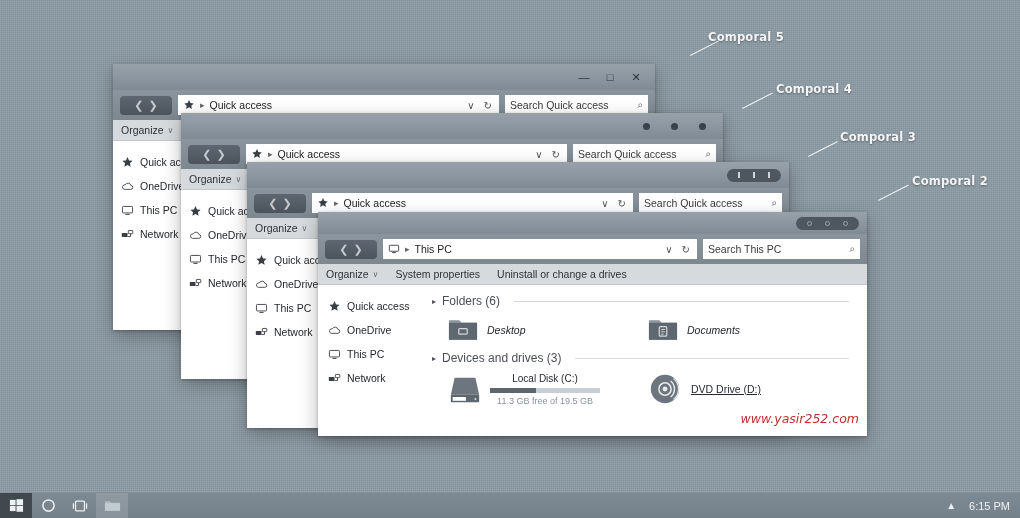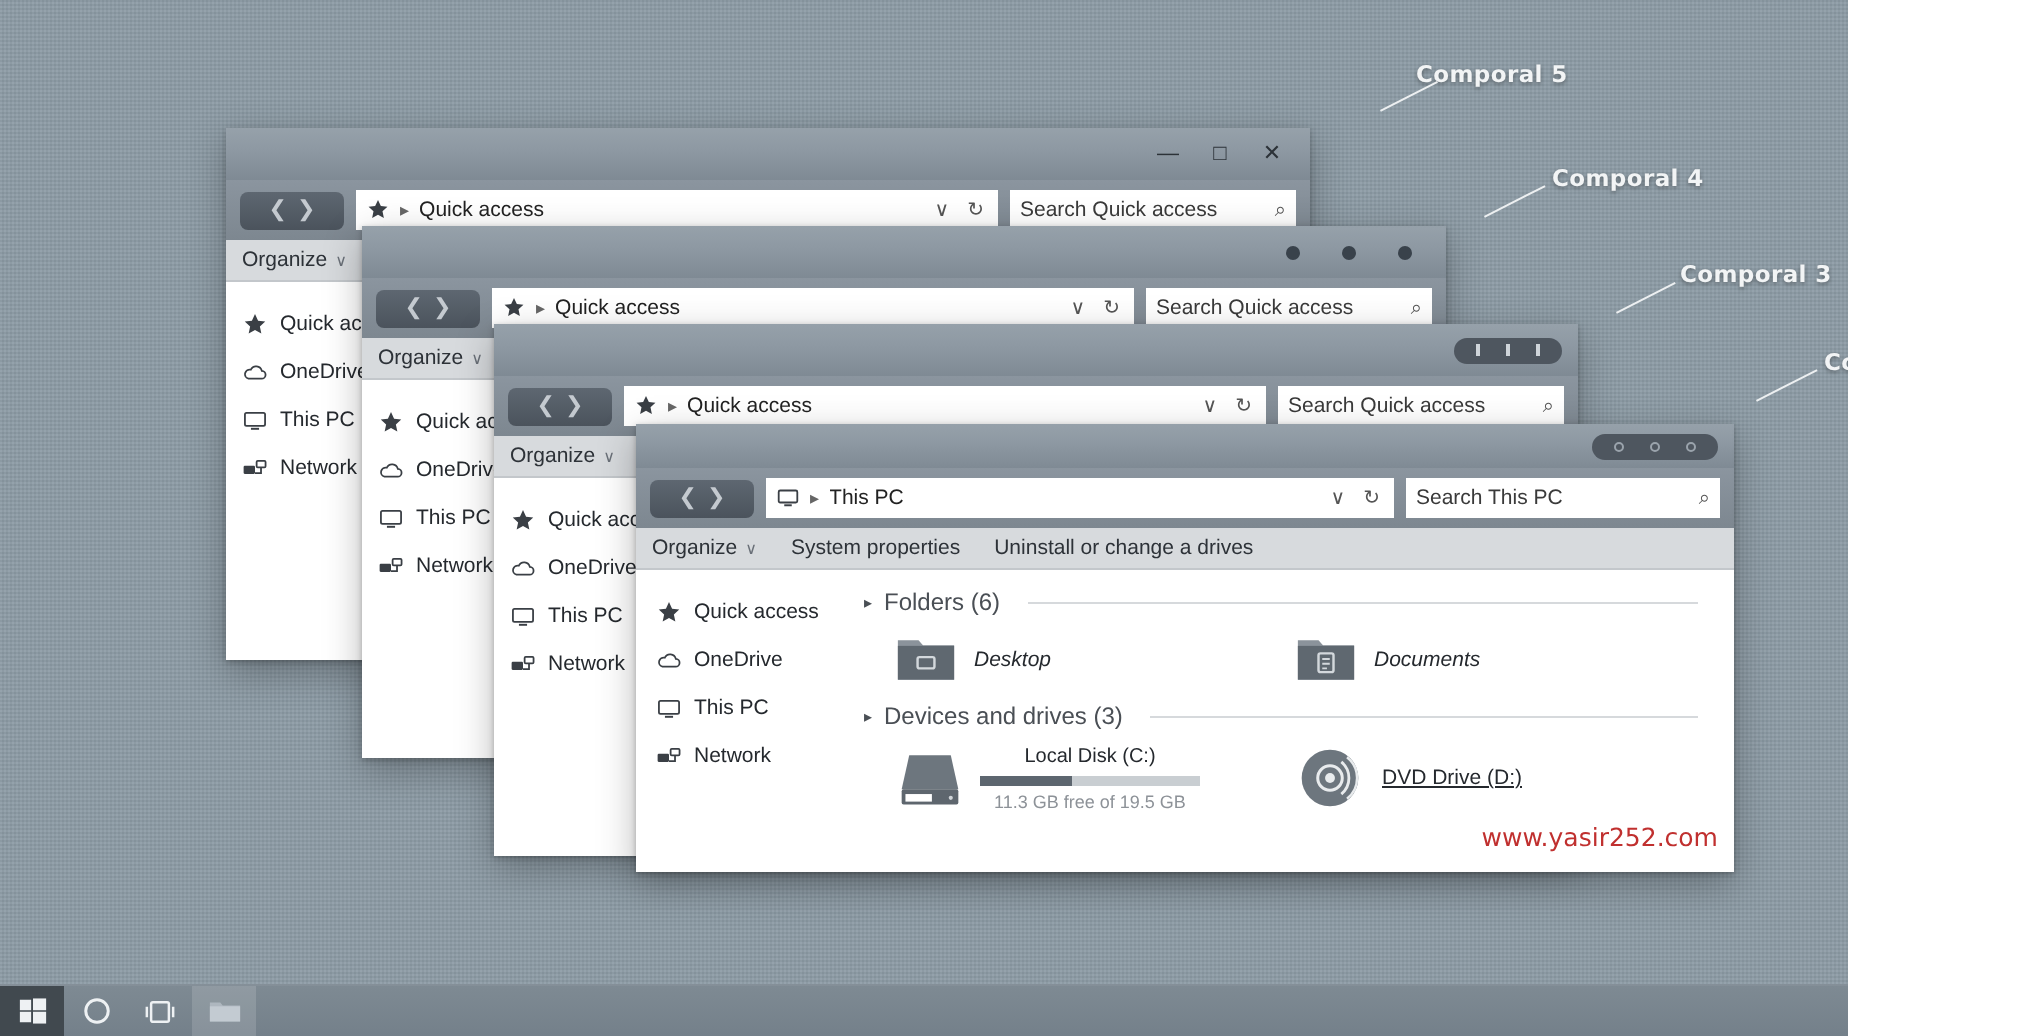--- a/index.html
+++ b/index.html
@@ -3,21 +3,21 @@
 <meta charset="utf-8">
 <style>
   * { box-sizing: border-box; margin: 0; padding: 0; }
   html, body {
     width: 1020px; height: 518px;
     overflow: hidden;
     font-family: "Liberation Sans", sans-serif;
   }
   #desktop {
     position: relative;
-    width: 924px; height: 518px;
+    width: 1020px; height: 518px;
     background-color: #8d9ca6;
     background-image:
       repeating-linear-gradient(0deg, rgba(255,255,255,.035) 0 1px, rgba(0,0,0,.035) 1px 2px),
       repeating-linear-gradient(90deg, rgba(255,255,255,.03) 0 1px, rgba(0,0,0,.03) 1px 2px);
     overflow: hidden;
   }
 
   
   .anno {
     position: absolute;
@@ -553,21 +553,21 @@
               <circle cx="18" cy="18" r="15" fill="#6d767e"></circle>
               <circle cx="18" cy="18" r="6.5" fill="none" stroke="#e8ebed" stroke-width="1.6"></circle>
               <circle cx="18" cy="18" r="2.6" fill="#e8ebed"></circle>
               <path d="M24 9.5a11 11 0 0 1 0 17" fill="none" stroke="#e8ebed" stroke-width="1.5"></path>
               <path d="M27 7a14 14 0 0 1 0 22" fill="none" stroke="#e8ebed" stroke-width="1.3"></path>
             </svg>
             <span class="lbl">DVD Drive (D:)</span>
           </div>
         </div>
 
-        <div class="watermark" style="right:8px;bottom:4px;">www.yasir252.com</div>
+        <div class="watermark" style="right:8px;bottom:4px;font-style:italic;">www.yasir252.com</div>
       </div>
     </div>
   </div>
 
   <div id="taskbar">
     <div class="tb-start">
       <svg width="15" height="15" viewBox="0 0 16 16">
         <rect x="1" y="2" width="6" height="5.6" fill="#eef1f3"></rect>
         <rect x="8" y="1.3" width="7" height="6.3" fill="#eef1f3"></rect>
         <rect x="1" y="8.4" width="6" height="5.6" fill="#eef1f3"></rect>

